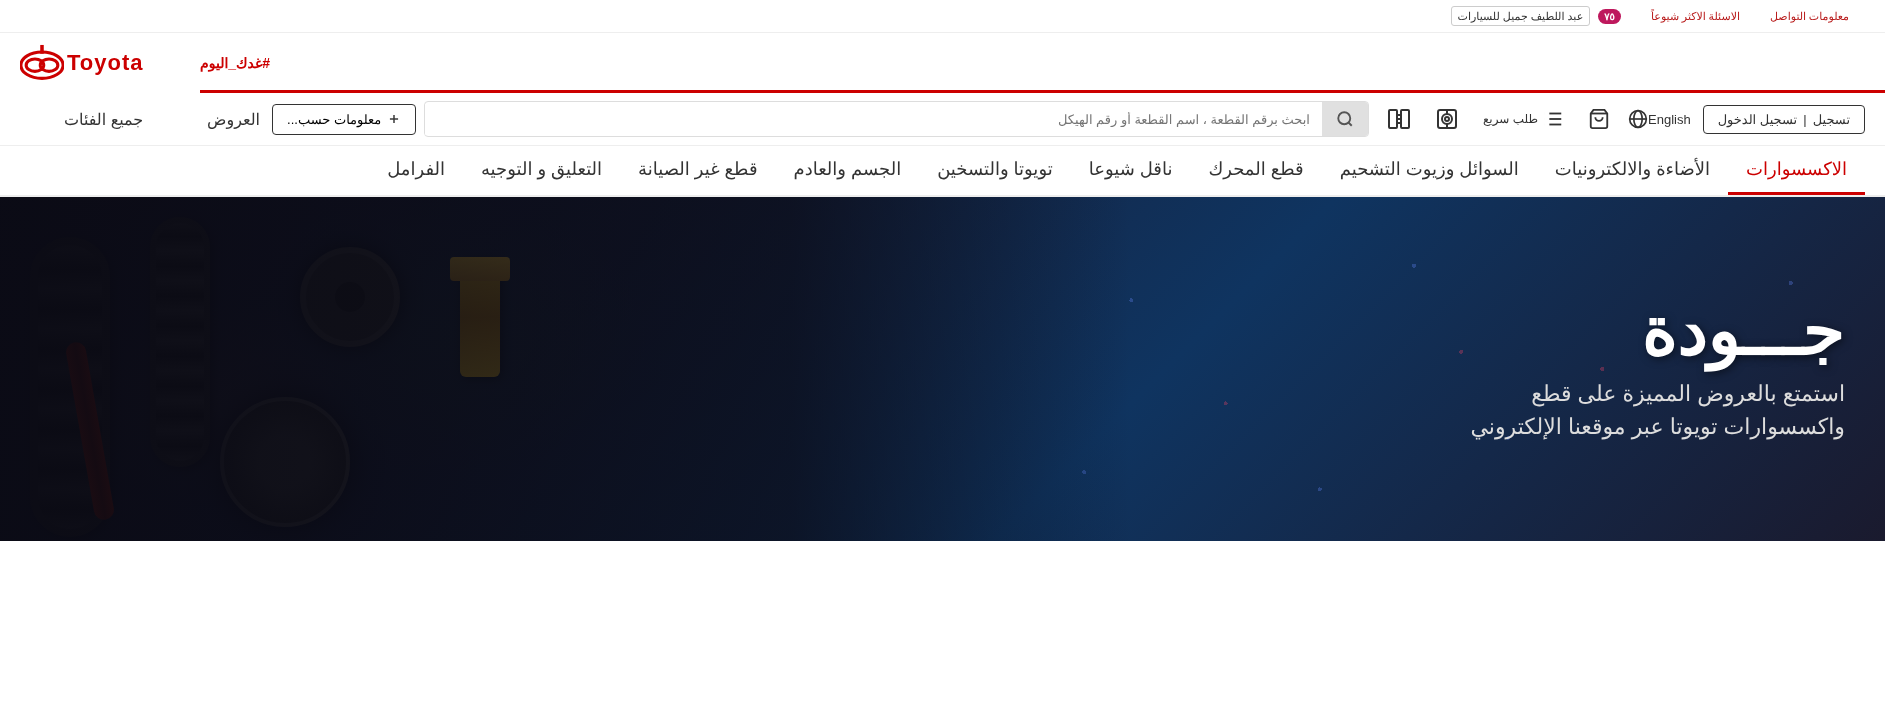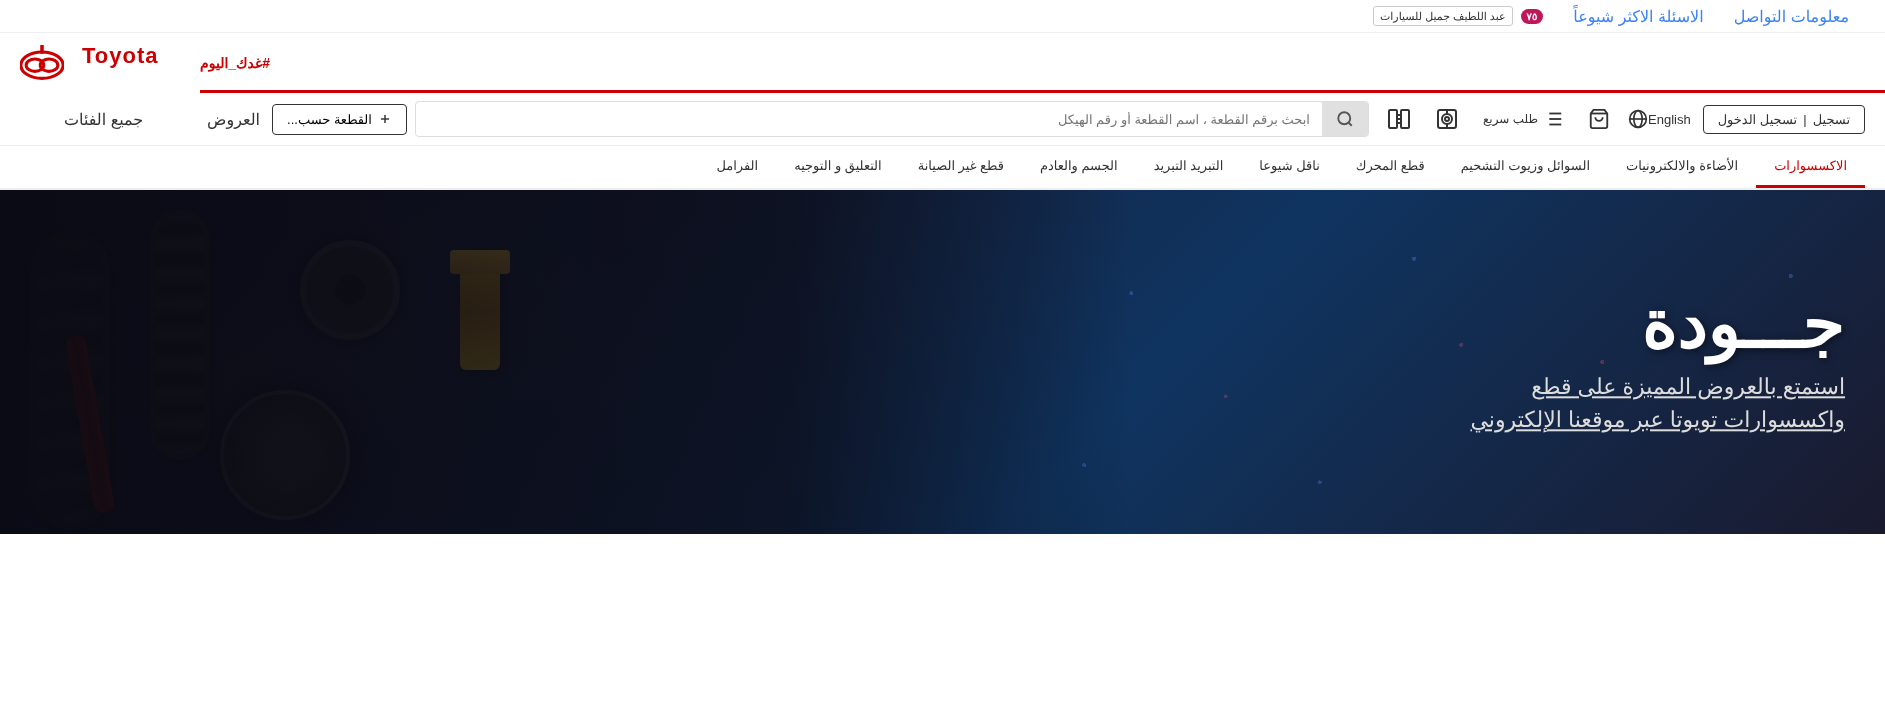--- a/index.html
+++ b/index.html
@@ -11,26 +11,27 @@
       border-bottom: 1px solid #eee;
       padding: 6px 36px;
       display: flex;
       justify-content: flex-start;
       align-items: center;
       gap: 30px;
       direction: ltr;
       justify-content: flex-end;
     }
     .top-bar-item {
-      font-size: 16px;
-      color: #3b82f6;
+      font-size: 11px;
+      color: #b91c1c;
       cursor: pointer;
       display: flex;
       align-items: center;
       gap: 5px;
+      font-family: Liberation Serif, serif;
     }
     .top-bar-logo {
       display: flex;
       align-items: center;
       gap: 8px;
     }
     .al-logo {
       font-size: 11px;
       color: #333;
       text-align: right;
@@ -60,21 +61,22 @@
     .header-red-line {
       position: absolute;
       bottom: 0;
       left: 200px;
       right: 0;
       height: 3px;
       background: #cc0000;
     }
     .logo-area {
       display: flex;
-      gap: 18px;
+      align-items: center;
+      gap: 3px;
       min-width: 180px;
     }
     .toyota-text {
       font-size: 22px;
       font-weight: bold;
       color: #cc0000;
       letter-spacing: 1px;
     }
     .header-right {
       flex: 1;
@@ -213,21 +215,21 @@
       padding: 0 20px;
       border-bottom: 2px solid #eee;
       display: flex;
       align-items: center;
       gap: 0;
       direction: rtl;
       overflow-x: auto;
     }
     .cat-nav-item {
       padding: 12px 18px;
-      font-size: 13px;
+      font-size: 18px;
       color: #333;
       cursor: pointer;
       white-space: nowrap;
       border-bottom: 3px solid transparent;
     }
     .cat-nav-item.active { color: #cc0000; border-bottom-color: #cc0000; }
 
     
     .hero {
       position: relative;
@@ -402,21 +404,20 @@
       direction: rtl;
       text-shadow: 2px 2px 8px rgba(0,0,0,0.5);
     }
     .hero-subtitle {
       font-size: 22px;
       color: #ddd;
       direction: rtl;
       margin-top: 10px;
       line-height: 1.5;
       max-width: 500px;
-      text-decoration: underline;
     }
 
     
     .toyota-svg { display: inline-block; }
   </style>
 </head>
 <body>
 
 <div class="top-bar">
   <div class="top-bar-logo">
@@ -522,41 +523,41 @@
           <line x1="21" y1="21" x2="16.65" y2="16.65"></line>
         </svg>
       </button>
       <input type="text" placeholder="ابحث برقم القطعة ، اسم القطعة أو رقم الهيكل" style="">
     </div>
     <button class="classify-btn">
       <svg width="14" height="14" viewBox="0 0 24 24" fill="none" stroke="#333" stroke-width="2.5">
         <line x1="12" y1="5" x2="12" y2="19"></line>
         <line x1="5" y1="12" x2="19" y2="12"></line>
       </svg>
-      <span>القطعة حسب...</span>
+      <span>معلومات حسب...</span>
     </button>
   </div>
 
   <div class="nav-links">
     <a class="nav-link" href="#">
       <span>العروض</span>
     </a>
     <a class="nav-link" href="#">
       <span>جميع الفئات</span>
     </a>
   </div>
 </div>
 
 <div class="cat-nav" id="cat-nav">
 <div class="cat-nav-item active">الاكسسوارات</div>
     <div class="cat-nav-item">الأضاءة والالكترونيات</div>
     <div class="cat-nav-item">السوائل وزيوت التشحيم</div>
     <div class="cat-nav-item">قطع المحرك</div>
     <div class="cat-nav-item">ناقل شيوعا</div>
-    <div class="cat-nav-item">التبريد التبريد</div>
+    <div class="cat-nav-item">تويوتا والتسخين</div>
     <div class="cat-nav-item">الجسم والعادم</div>
     <div class="cat-nav-item">قطع غير الصيانة</div>
     <div class="cat-nav-item">التعليق و التوجيه</div>
     <div class="cat-nav-item">الفرامل</div>
   </div>
 
 <div class="hero">
   <div class="hero-parts-visual"></div>
   <div class="parts-container">
     <div class="spring-coil"></div>

